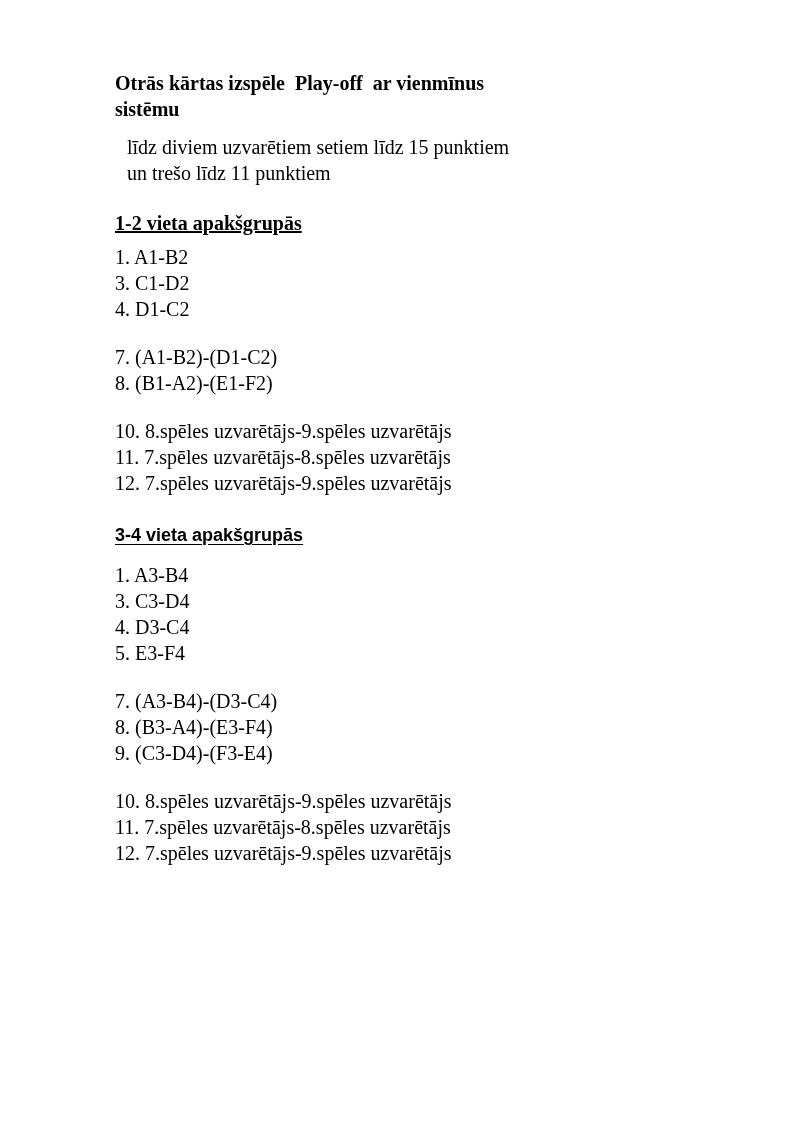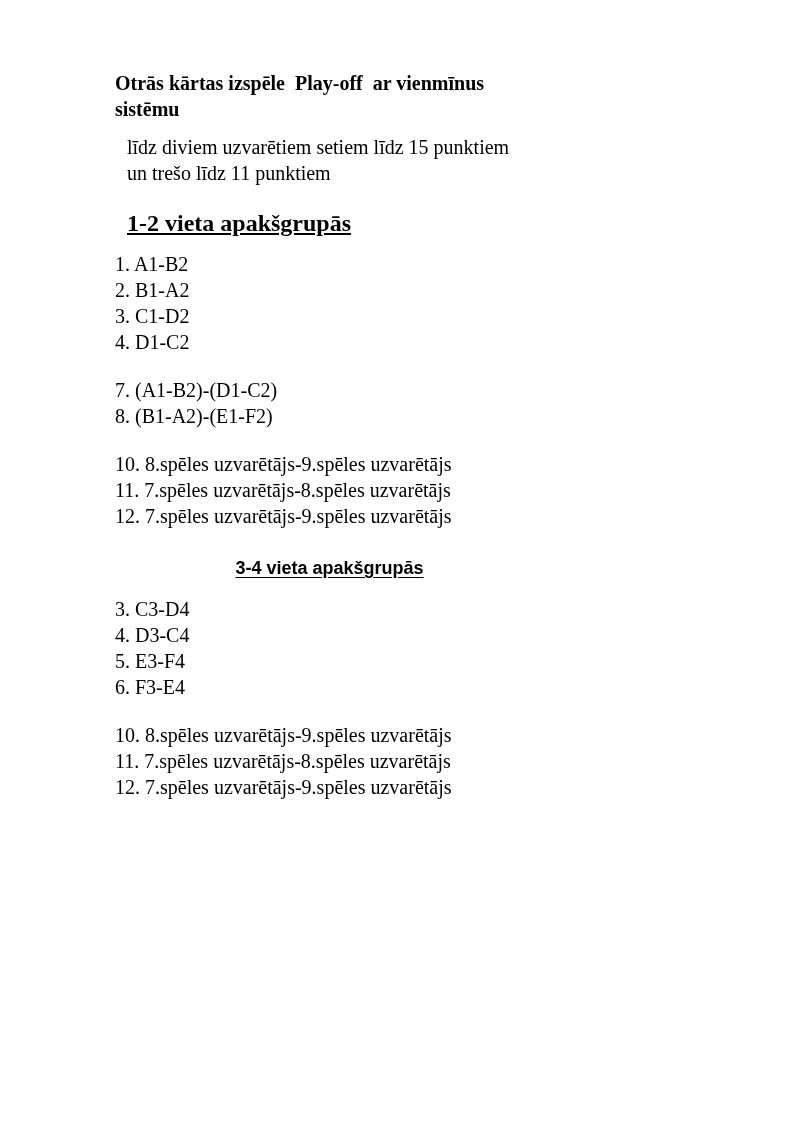--- a/index.html
+++ b/index.html
@@ -22,83 +22,86 @@
   .doc-title {
     font-weight: bold;
     white-space: pre-wrap;
     margin: 0;
   }
   .doc-subtitle {
     margin: 12px;
     max-width: 570px;
   }
   .section-heading-serif {
-    margin: 24px 0 0 12px;
-    font-size: 24px;
+    margin: 24px 0 0 0;
+    font-size: 20px;
     font-weight: bold;
     text-decoration: underline;
     font-family: "Liberation Serif", "DejaVu Serif", serif;
   }
   .section-heading-sans {
     margin: 26px 0 14px 0;
     font-size: 18px;
     line-height: 26px;
     font-weight: bold;
     text-decoration: underline;
     text-underline-offset: 3px;
     font-family: "Liberation Sans", "DejaVu Sans", sans-serif;
-    text-align: center;
   }
   .match-block {
     margin: 0 0 22px 0;
   }
   .match-block.first {
-    margin-top: 15px;
+    margin-top: 8px;
   }
   .match-line {
     white-space: pre-wrap;
   }
 </style>
 </head>
 <body>
 
 <div class="page">
 
   <p class="doc-title">Otrās kārtas izspēle  Play-off  ar vienmīnus sistēmu</p>
   <p class="doc-subtitle">līdz diviem uzvarētiem setiem līdz 15 punktiem un trešo līdz 11 punktiem</p>
 
   <p class="section-heading-serif">1-2 vieta apakšgrupās</p>
 
   <div class="match-block first">
     <div class="match-line">1. A1-B2</div>
-    <div class="match-line">2. B1-A2</div>
     <div class="match-line">3. C1-D2</div>
     <div class="match-line">4. D1-C2</div>
   </div>
 
   <div class="match-block">
     <div class="match-line">7. (A1-B2)-(D1-C2)</div>
     <div class="match-line">8. (B1-A2)-(E1-F2)</div>
   </div>
 
   <div class="match-block">
     <div class="match-line">10. 8.spēles uzvarētājs-9.spēles uzvarētājs</div>
     <div class="match-line">11. 7.spēles uzvarētājs-8.spēles uzvarētājs</div>
     <div class="match-line">12. 7.spēles uzvarētājs-9.spēles uzvarētājs</div>
   </div>
 
   <p class="section-heading-sans">3-4 vieta apakšgrupās</p>
 
   <div class="match-block first">
+    <div class="match-line">1. A3-B4</div>
     <div class="match-line">3. C3-D4</div>
     <div class="match-line">4. D3-C4</div>
     <div class="match-line">5. E3-F4</div>
-    <div class="match-line">6. F3-E4</div>
   </div>
 
+  <div class="match-block">
+    <div class="match-line">7. (A3-B4)-(D3-C4)</div>
+    <div class="match-line">8. (B3-A4)-(E3-F4)</div>
+    <div class="match-line">9. (C3-D4)-(F3-E4)</div>
+  </div>
 
   <div class="match-block">
     <div class="match-line">10. 8.spēles uzvarētājs-9.spēles uzvarētājs</div>
     <div class="match-line">11. 7.spēles uzvarētājs-8.spēles uzvarētājs</div>
     <div class="match-line">12. 7.spēles uzvarētājs-9.spēles uzvarētājs</div>
   </div>
 
 </div>
 
 </body></html>

